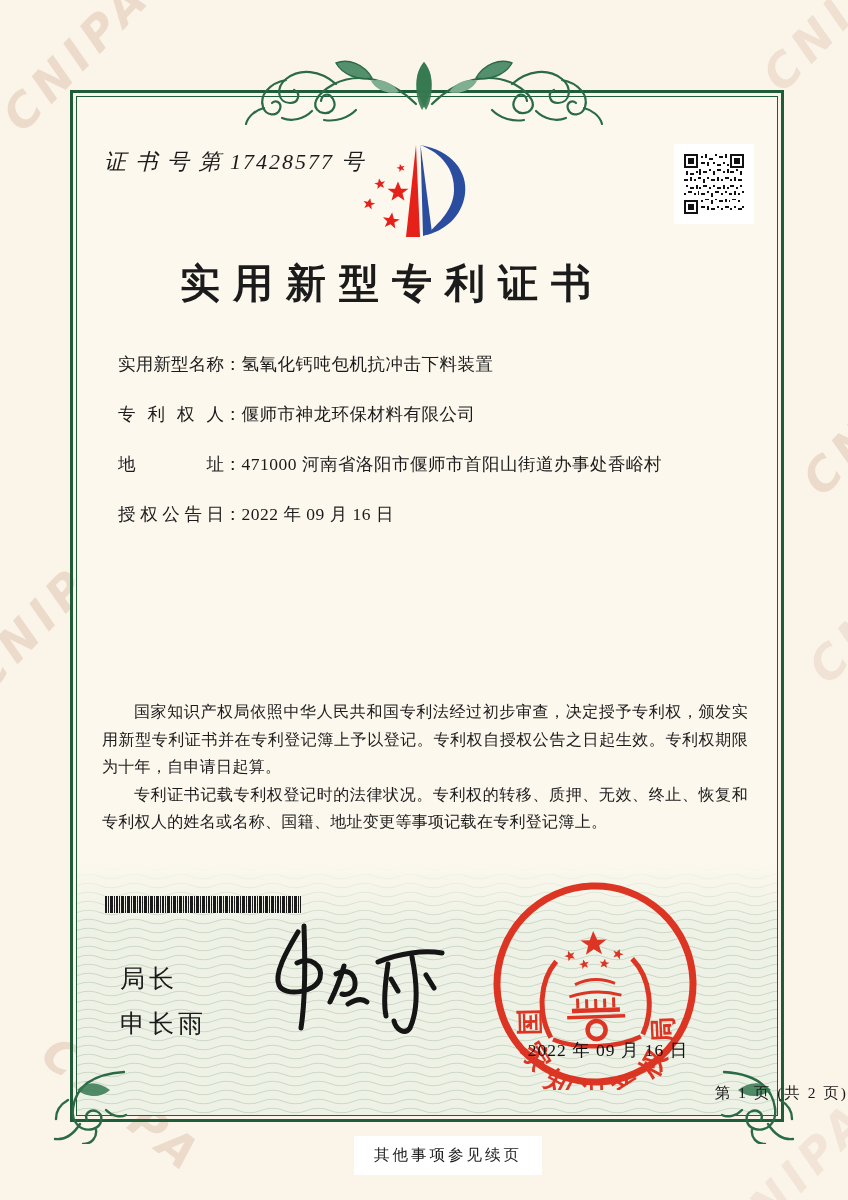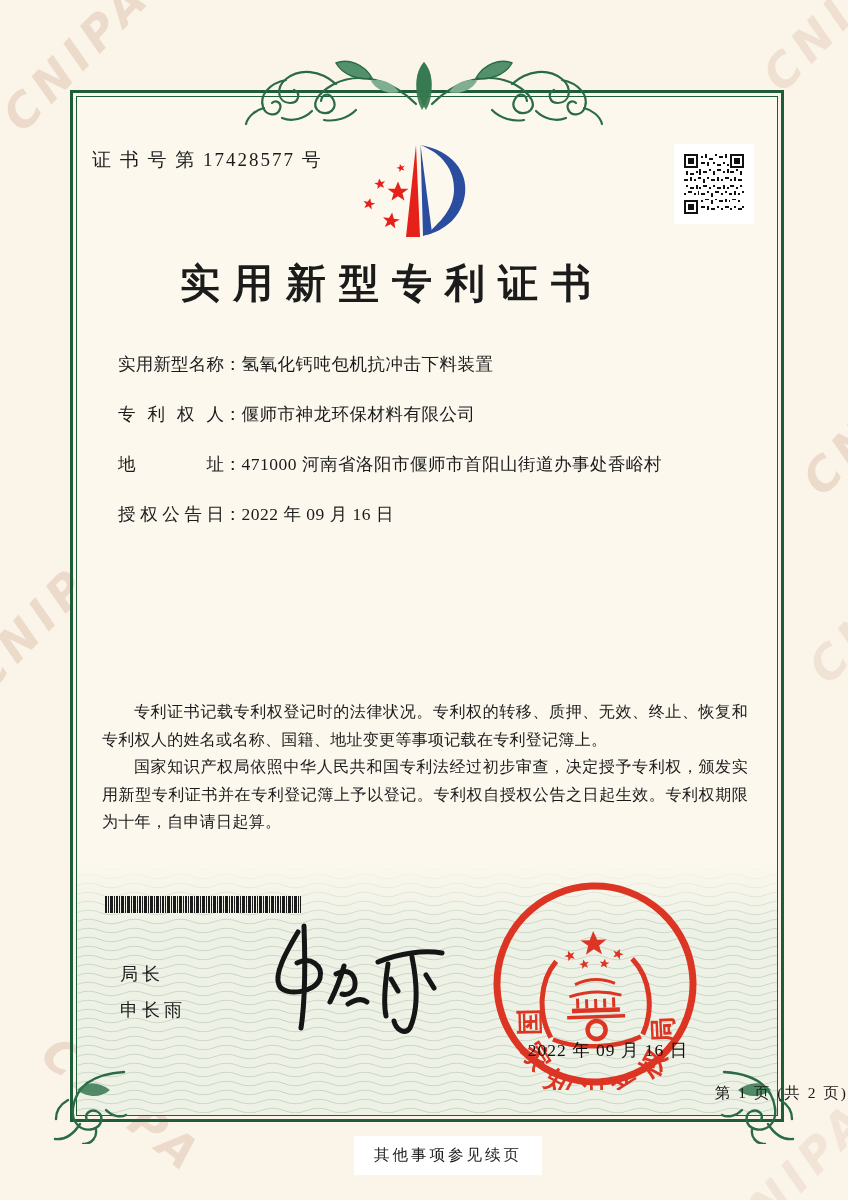--- a/index.html
+++ b/index.html
@@ -38,21 +38,21 @@
     position:absolute;left:0;right:0;top:0;height:60px;
     background:linear-gradient(#fcf8ee,rgba(252,248,238,0));
   }
 
   .ornament-top{position:absolute;left:244px;top:54px;width:360px;height:86px;z-index:3;}
   .corner-orn{position:absolute;width:78px;height:78px;z-index:4;}
   .corner-orn.bl{left:50px;top:1066px;}
   .corner-orn.br{left:720px;top:1066px;transform:scaleX(-1);}
 
   
-  .cert-no{position:absolute;left:92px;top:147px;font-size:19px;letter-spacing:2px;z-index:5;}
+  .cert-no{position:absolute;left:104px;top:147px;font-size:22px;letter-spacing:2px;z-index:5;font-style:italic;}
   .logo{position:absolute;left:356px;top:138px;width:124px;height:112px;z-index:5;}
   .qr-box{position:absolute;left:674px;top:144px;width:80px;height:80px;background:#fff;z-index:5;
           display:flex;align-items:center;justify-content:center;}
   .title{
     position:absolute;left:0;width:784px;top:256px;text-align:center;
     font-size:40px;font-weight:bold;letter-spacing:13px;z-index:5;
   }
 
   
   .fields{position:absolute;left:118px;top:352px;width:580px;z-index:5;}
@@ -65,21 +65,21 @@
   .fvalue{letter-spacing:0.5px;margin-top:8px;}
   .fgroup2{position:absolute;left:332px;top:0;}
 
   
   .paras{position:absolute;left:102px;top:698px;width:646px;z-index:5;
          font-size:16px;line-height:27.5px;text-align:justify;letter-spacing:0.3px;}
   .paras p{margin:0;text-indent:2em;}
 
   
   .barcode{position:absolute;left:105px;top:896px;z-index:5;}
-  .signer{position:absolute;left:120px;top:962px;z-index:5;font-size:18px;letter-spacing:4px;}
+  .signer{position:absolute;left:120px;top:962px;z-index:5;font-size:25px;letter-spacing:4px;}
   .signer div{margin-bottom:12px;}
   .signature{position:absolute;left:228px;top:922px;z-index:6;}
   .seal{position:absolute;left:489px;top:878px;z-index:6;opacity:0.94;}
   .seal-date{
     position:absolute;left:518px;top:1038px;width:180px;z-index:7;
     font-size:17.5px;letter-spacing:1px;color:#111;text-align:center;
   }
   .page-indicator{
     position:absolute;left:0;width:848px;top:1083px;text-align:right;
     font-size:15.5px;letter-spacing:2px;z-index:5;
@@ -209,22 +209,22 @@
     </div>
     <div class="frow">
       <span class="flabel">地址</span><span class="fcolon">：</span><span class="fvalue">471000  河南省洛阳市偃师市首阳山街道办事处香峪村</span>
     </div>
     <div class="frow">
       <span class="flabel">授权公告日</span><span class="fcolon">：</span><span class="fvalue">2022 年 09 月 16 日</span>
     </div>
   </div>
 
   <div class="paras">
+    <p>国家知识产权局依照中华人民共和国专利法经过初步审查，决定授予专利权，颁发实用新型专利证书并在专利登记簿上予以登记。专利权自授权公告之日起生效。专利权期限为十年，自申请日起算。</p>
     <p>专利证书记载专利权登记时的法律状况。专利权的转移、质押、无效、终止、恢复和专利权人的姓名或名称、国籍、地址变更等事项记载在专利登记簿上。</p>
-    <p>国家知识产权局依照中华人民共和国专利法经过初步审查，决定授予专利权，颁发实用新型专利证书并在专利登记簿上予以登记。专利权自授权公告之日起生效。专利权期限为十年，自申请日起算。</p>
   </div>
 
   <svg class="barcode" width="196" height="17">
     <defs>
       <pattern id="bc" width="23" height="17" patternUnits="userSpaceOnUse">
         <g fill="#1a1a1a">
           <rect x="0" width="2" height="17"></rect>
             <rect x="3" width="1" height="17"></rect>
           <rect x="5" width="3" height="17"></rect>
             <rect x="9" width="1" height="17"></rect>

